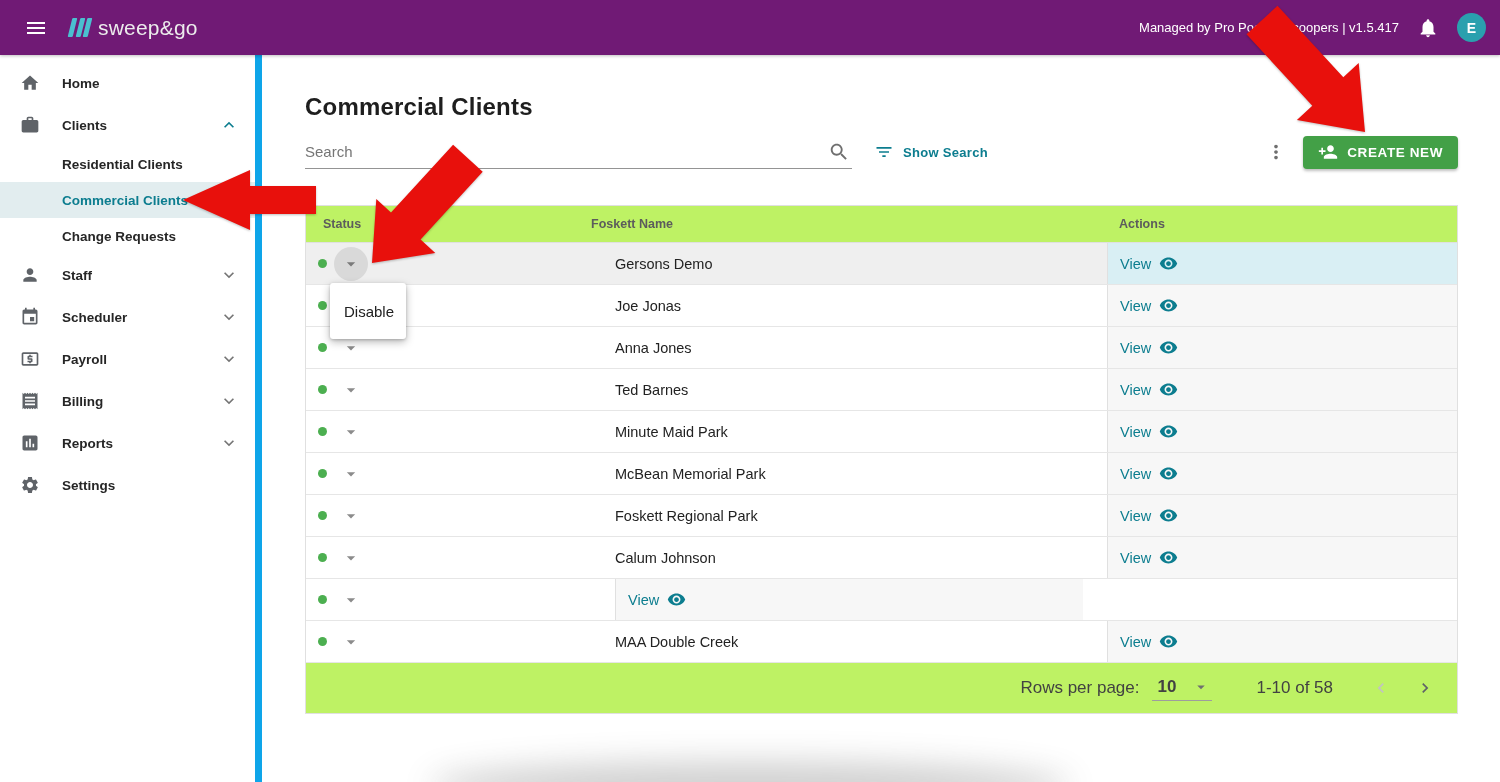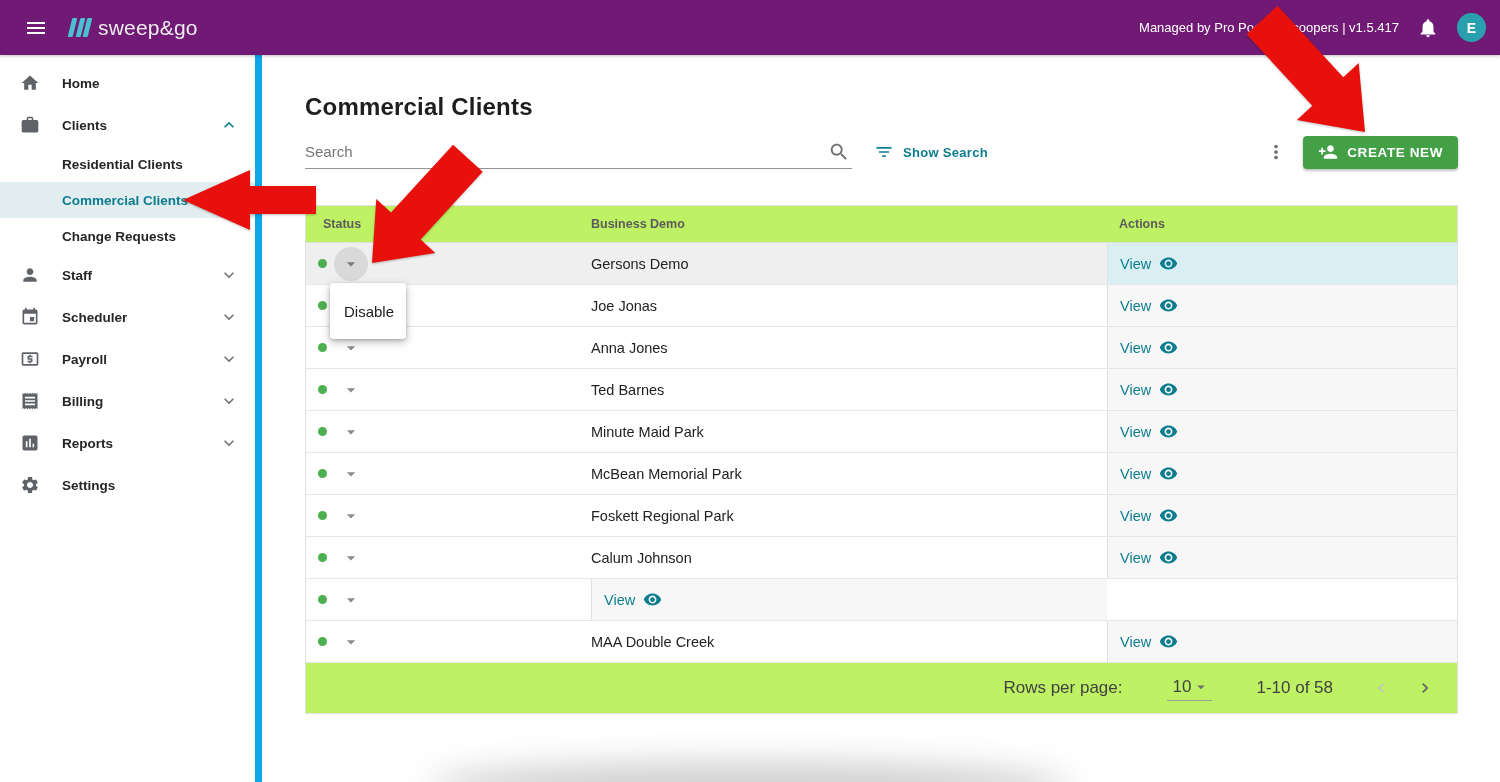--- a/index.html
+++ b/index.html
@@ -87,21 +87,21 @@
     position:absolute; left:43px; top:150px; width:1153px; height:509px;
     border:1px solid #e0e0e0; border-radius:0; background:#bef264;
   }
   .thead, .trow { display:grid; grid-template-columns:285px 1fr 350px; }
   .thead {
     height:37px; align-items:center; color:#5c5c5c;
     font-size:12.5px; font-weight:700; border-bottom:1px solid #e0e0e0;
   }
   .thead .hc-status { padding-left:17px; }
   .thead .hc-actions { padding-left:12px; }
-  .trow { height:42px; border-bottom:1px solid #e6e6e6; background:#fff; }
+  .trow { height:42px; border-bottom:1px solid #e6e6e6; background:#fff;gap:24px; }
   .trow.hl { background:#efefef; }
   .cell { display:flex; align-items:center; }
   .cell-status { padding-left:12px; }
   .dot { width:9px; height:9px; border-radius:50%; background:#4caf50; flex:0 0 auto; }
   .caret-btn {
     width:34px; height:34px; border-radius:50%; margin-left:7px;
     display:flex; align-items:center; justify-content:center;
     color:#8b8b8b; cursor:pointer;
   }
   .trow.hl .caret-btn { background:#d9d9d9; color:#7a7a7a; }
@@ -115,22 +115,22 @@
     font-size:14.5px; font-weight:500; cursor:pointer; text-decoration:none;
   }
 
   
   .pagination {
     height:49px; display:flex; align-items:center; justify-content:flex-end;
     padding-right:22px; font-size:17px; color:#424242;
   }
   .rpp-label { color:#424242; }
   .rpp-select {
-    margin-left:44px; display:flex; align-items:center; gap:1px;
-    border-bottom:1px solid #9e9e9e; padding:2px 2px 3px 6px; cursor:pointer; color:#424242;
+    margin-left:12px; display:flex; align-items:center; gap:16px;
+    border-bottom:1px solid #9e9e9e; padding:2px 2px 3px 6px; cursor:pointer; color:#424242;font-weight:bold;
   }
   .rpp-select .dd { color:#6f6f6f; }
   .range { margin-left:44px; }
   .pg-prev { margin-left:38px; color:#c2c2c2; }
   .pg-next { margin-left:24px; color:#5f6368; cursor:pointer; }
 
   
   .menu-popup {
     position:absolute; left:68px; top:228px; width:76px; height:56px;
     background:#fff; border-radius:3px; z-index:25;
@@ -320,21 +320,21 @@
             <path d="M15 12c2.21 0 4-1.79 4-4s-1.79-4-4-4-4 1.79-4 4 1.79 4 4 4zm-9-2V7H4v3H1v2h3v3h2v-3h3v-2H6zm9 4c-2.67 0-8 1.34-8 4v2h16v-2c0-2.66-5.33-4-8-4z"></path>
           </svg>
         </span>
       <span>CREATE NEW</span>
     </button>
   </div>
 
   <div class="table-card">
     <div class="thead">
       <div class="hc-status">Status</div>
-      <div class="hc-name">Business Demo</div>
+      <div class="hc-name">Foskett Name</div>
       <div class="hc-actions">Actions</div>
     </div>
     <div id="tbody">
   <div class="trow hl">
     <div class="cell cell-status">
       <span class="dot"></span>
       <span class="caret-btn">
         <svg width="20" height="20" viewBox="0 0 24 24" fill="currentColor">
                 <path d="M7 10l5 5 5-5z"></path>
               </svg>

